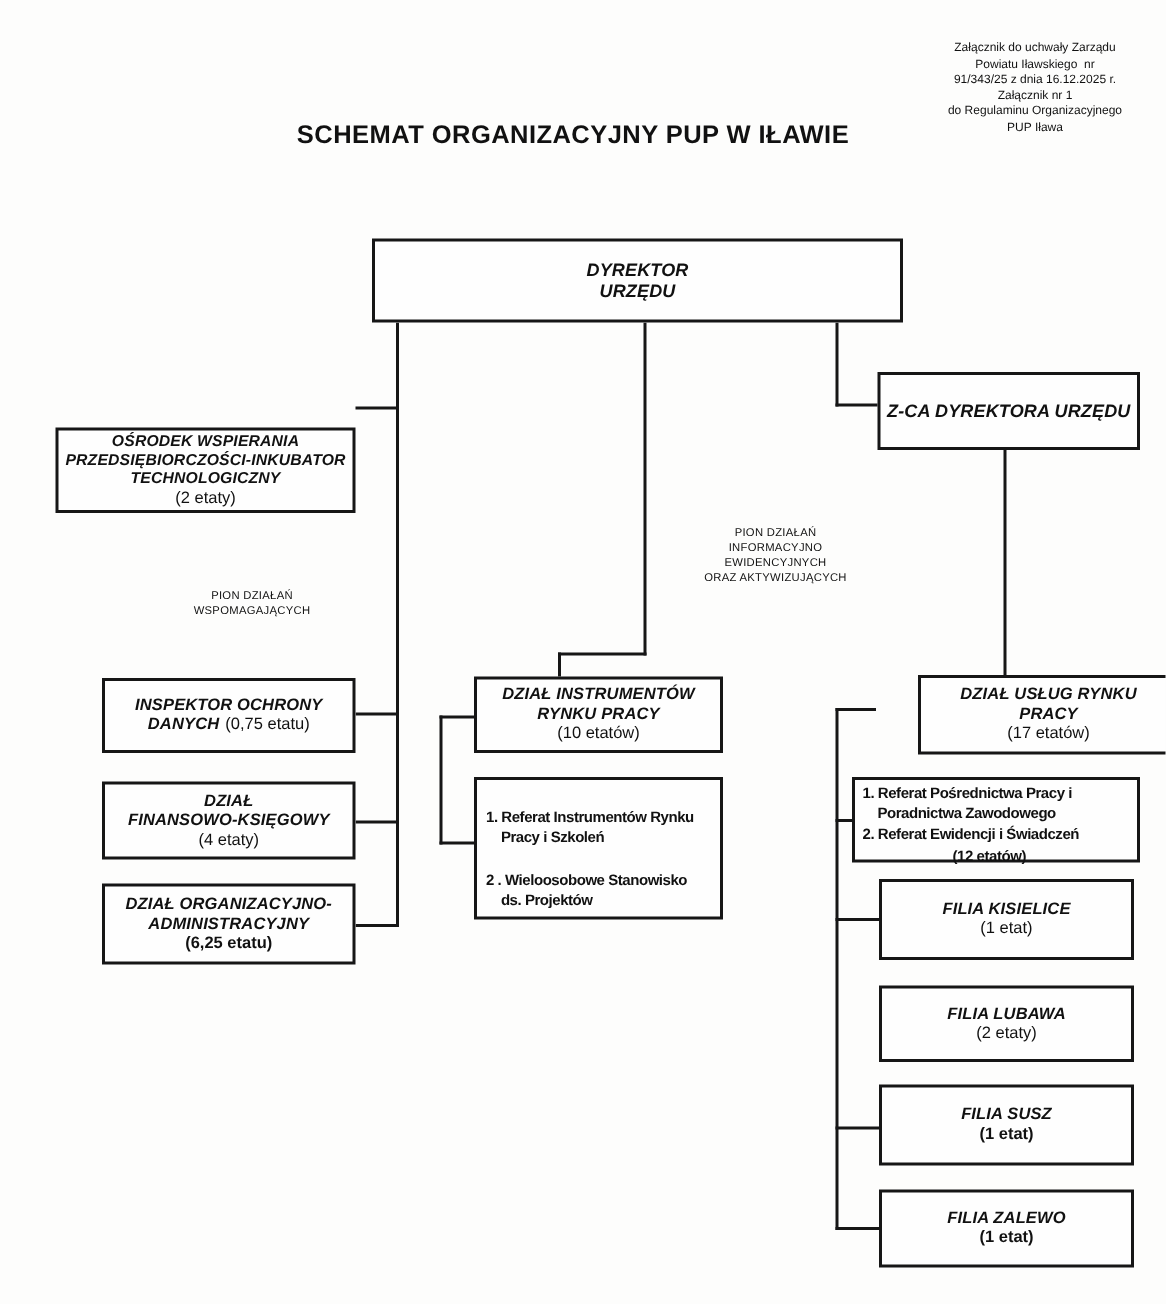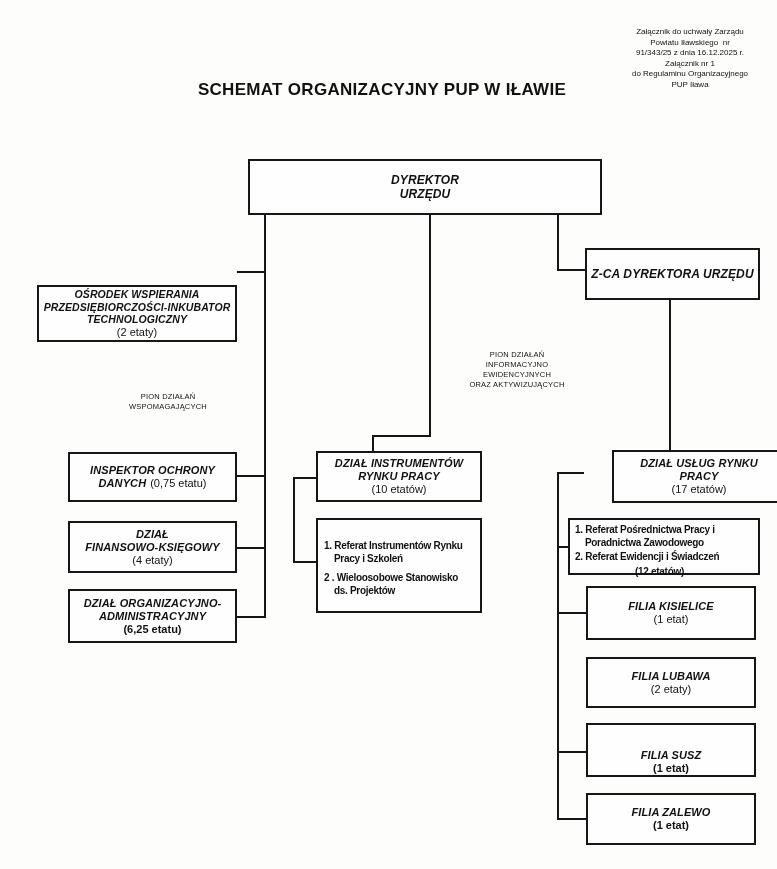--- a/index.html
+++ b/index.html
@@ -113,21 +113,21 @@
 ADMINISTRACYJNY</div>
     <div class="staff bold">(6,25 etatu)</div>
   </div>
 
   <div class="box" style="left:316px;top:451px;width:166px;height:51px;">
     <div class="bt pre">DZIAŁ INSTRUMENTÓW
 RYNKU PRACY</div>
     <div class="staff">(10 etatów)</div>
   </div>
 
-  <div class="box listbox" style="left:316px;top:518px;width:166px;height:95px;padding:20px 4px 4px 6px;gap:7px;">
+  <div class="box listbox" style="left:316px;top:518px;width:166px;height:95px;padding:20px 4px 4px 6px;gap:7px;justify-content:space-between;">
     <div class="li pre">1. Referat Instrumentów Rynku
     Pracy i Szkoleń</div>
     <div class="li pre">2 . Wieloosobowe Stanowisko
     ds. Projektów</div>
   </div>
 
   <div class="box" style="left:612px;top:450px;width:174px;height:53px;">
     <div class="bt pre">DZIAŁ USŁUG RYNKU
 PRACY</div>
     <div class="staff">(17 etatów)</div>
@@ -143,21 +143,21 @@
   <div class="box" style="left:586px;top:586px;width:170px;height:54px;">
     <div class="bt">FILIA KISIELICE</div>
     <div class="staff">(1 etat)</div>
   </div>
 
   <div class="box" style="left:586px;top:657px;width:170px;height:51px;">
     <div class="bt">FILIA LUBAWA</div>
     <div class="staff">(2 etaty)</div>
   </div>
 
-  <div class="box" style="left:586px;top:723px;width:170px;height:54px;justify-content:flex-end;">
+  <div class="box" style="left:586px;top:723px;width:170px;height:54px;">
     <div class="bt">FILIA SUSZ</div>
     <div class="staff bold">(1 etat)</div>
   </div>
 
   <div class="box" style="left:586px;top:793px;width:170px;height:52px;">
     <div class="bt">FILIA ZALEWO</div>
     <div class="staff bold">(1 etat)</div>
   </div>
 
 </div>

